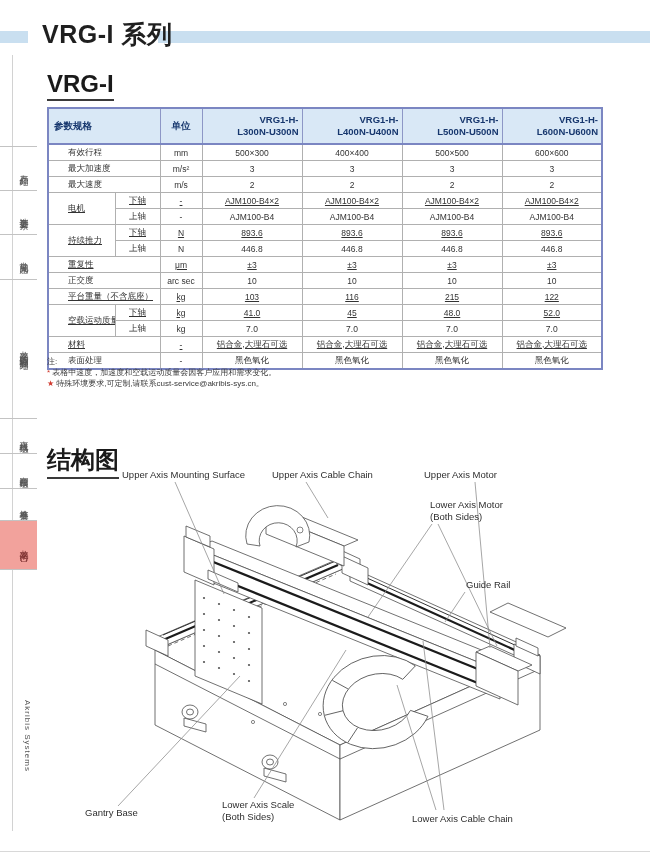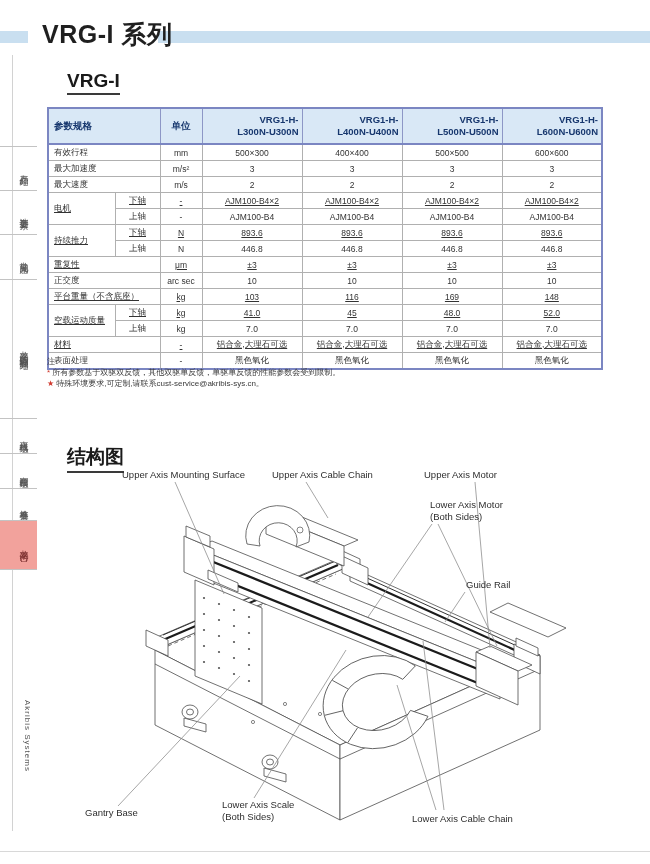--- a/index.html
+++ b/index.html
@@ -5,22 +5,22 @@
   html,body{margin:0;padding:0;background:#fff;}
   .page{position:relative;width:650px;height:864px;background:#fff;overflow:hidden;
         font-family:"Liberation Sans","DejaVu Sans",sans-serif;color:#222;}
 
   
   .bar{position:absolute;height:12px;background:#c9dff0;}
   .bar-left{left:0;top:31px;width:28px;}
   .bar-right{left:158px;top:31px;width:492px;}
   .doc-title{position:absolute;left:42px;top:18px;font-size:25px;font-weight:600;color:#1f1f1f;letter-spacing:.5px;}
 
-  .sec-title{position:absolute;left:47px;font-size:19px;font-weight:bold;color:#1a1a1a;
-             border-bottom:2px solid #3a3a3a;padding-bottom:1px;margin-left:20px;}
+  .sec-title{position:absolute;left:47px;font-size:24px;font-weight:bold;color:#1a1a1a;
+             border-bottom:2px solid #3a3a3a;padding-bottom:1px;}
   .sec-spec{top:70px;}
   .sec-struct{top:444px;}
 
   
   .side-rule{position:absolute;left:12px;top:55px;width:1px;height:776px;background:#d2d2d2;}
   .tab{position:absolute;left:0;width:37px;border-top:1px solid #c3c3c3;
        display:flex;align-items:center;justify-content:center;
        writing-mode:vertical-rl;text-orientation:upright;
        font-size:9px;color:#555;letter-spacing:1px;padding-left:10px;box-sizing:border-box;}
   .tab.active{background:#f2a29c;color:#7a2e2e;border-bottom:1px solid #c3c3c3;}
@@ -28,21 +28,21 @@
          font-size:8px;color:#555;letter-spacing:1px;}
 
   
   .spec-wrap{position:absolute;left:47px;top:107px;}
   table.spec{border-collapse:collapse;table-layout:fixed;width:556px;
              border:2px solid #7b86c2;font-size:8.5px;color:#333;}
   table.spec th{border:1px solid #8d97c6;background:#d9e8f6;color:#17376e;
                 font-weight:bold;font-size:9.5px;height:34px;padding:0 3px;}
   table.spec td{border:1px solid #b0b0b0;height:15px;padding:0 3px;text-align:center;
                 white-space:nowrap;overflow:hidden;}
-  table.spec td.param{text-align:left;padding-left:5px;margin-left:8px;}
+  table.spec td.param{text-align:left;padding-left:19px;margin-left:8px;}
   table.spec th.param{text-align:left;padding-left:5px;}
   table.spec tr.g td{border-top:1.5px solid #8d97c6;text-decoration:underline;}
   table.spec thead tr{border-bottom:2px solid #7b86c2;margin-top:25px;}
   .mline{display:block;line-height:1.3;text-align:right;}
 
   
   .notes{position:absolute;left:47px;top:356px;font-size:8px;color:#3a3a3a;line-height:11px;}
   .notes .b{color:#d03a2f;margin-right:2px;}
 
   
@@ -202,22 +202,22 @@
           <td>10</td>
             <td>10</td>
             <td>10</td>
             <td>10</td>
         </tr>
         <tr class="g">
           <td colspan="2" class="param">平台重量（不含底座）</td>
           <td>kg</td>
           <td>103</td>
             <td>116</td>
-            <td>169</td>
-            <td>148</td>
+            <td>215</td>
+            <td>122</td>
         </tr>
         <tr class="g">
           <td rowspan="2" class="param">空载运动质量</td>
           <td>下轴</td>
           <td>kg</td>
           <td>41.0</td>
             <td>45</td>
             <td>48.0</td>
             <td>52.0</td>
         </tr>
@@ -244,21 +244,21 @@
             <td>黑色氧化</td>
             <td>黑色氧化</td>
             <td>黑色氧化</td>
         </tr>
       </tbody>
     </table>
   </div>
 
   <div class="notes">
     <div>注:</div>
-    <div><span class="b">*</span><span>所有参数基于双驱双反馈，其他双驱单反馈，单驱单反馈的性能参数会受到限制。</span></div>
+    <div><span class="b">*</span><span>表格中速度，加速度和空载运动质量会因客户应用和需求变化。</span></div>
     <div><span class="b">★</span><span>特殊环境要求,可定制,请联系cust-service@akribis-sys.cn。</span></div>
   </div>
 
   <div class="sec-title sec-struct">结构图</div>
 
   <svg class="diagram" width="612" height="400" viewBox="0 0 612 400">
 
     <g>
       <polygon class="mstroke" points="117,198 307,116 502,203 302,293"></polygon>
       <polygon class="mstroke" points="117,198 302,293 302,368 117,273"></polygon>

